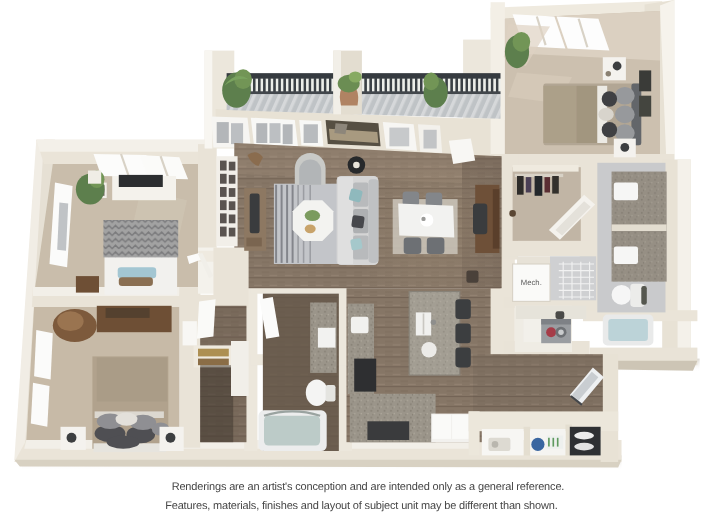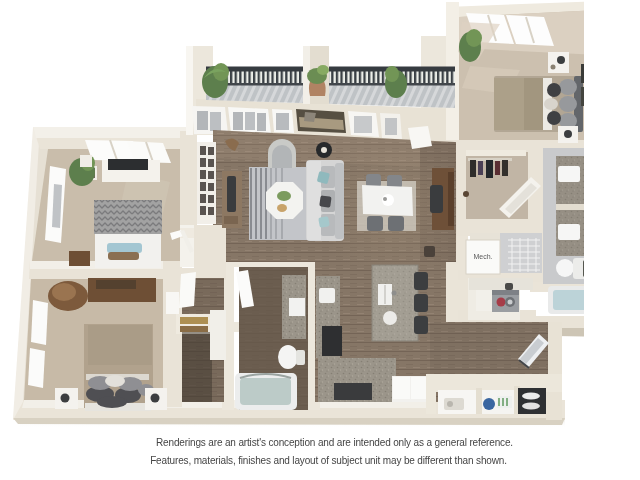--- a/index.html
+++ b/index.html
@@ -1,16 +1,16 @@
 <!DOCTYPE html>
 <html><head>
 <meta charset="utf-8">
 <style>
   html,body{margin:0;padding:0;background:#ffffff;}
-  #page{position:relative;width:584px;height:480px;background:#84cc16;overflow:hidden;
+  #page{position:relative;width:640px;height:480px;background:#84cc16;overflow:hidden;
         font-family:"Liberation Sans", sans-serif;}
   svg{position:absolute;left:0;top:0;}
   .cap{position:absolute;left:11px;width:640px;text-align:center;color:#454545;font-size:10px;letter-spacing:-0.15px;}
 </style>
 </head>
 <body>
 <div id="page">
 <svg width="640" height="480" viewBox="0 0 640 480">
 <defs>
   <linearGradient id="shadB" x1="0" y1="0" x2="0" y2="1">

